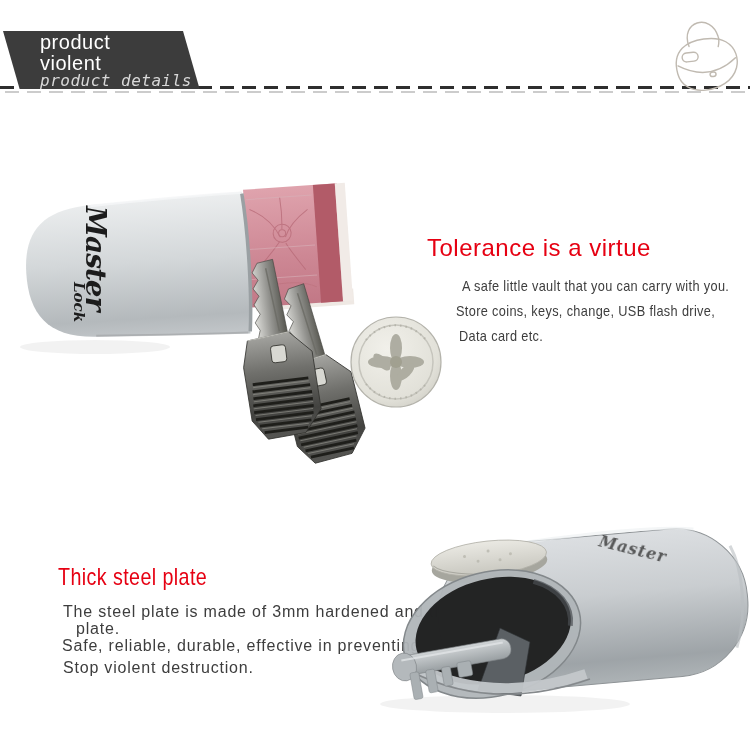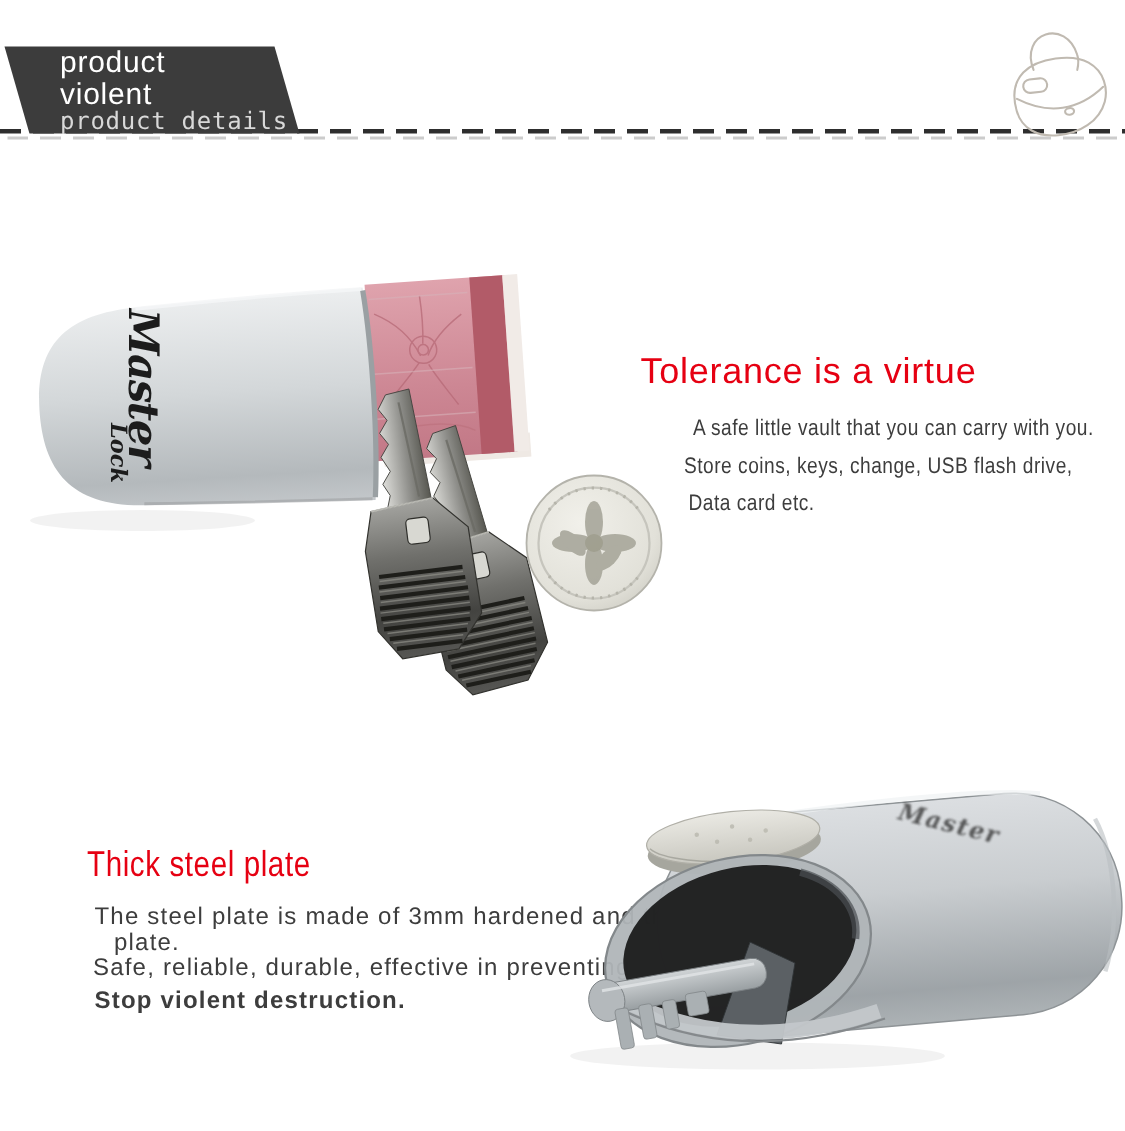--- a/index.html
+++ b/index.html
@@ -4,36 +4,36 @@
 <style>
   html,body{margin:0;padding:0;background:#ffffff;}
   .stage{position:relative;width:750px;height:754px;background:#fff;overflow:hidden;
          font-family:"Liberation Sans",sans-serif;}
   
   .banner{position:absolute;left:3px;top:31px;width:180px;height:58px;background:#3c3c3c;
           transform:skewX(16deg);transform-origin:0 0;z-index:3;}
   .banner-text{position:absolute;left:40px;top:32px;z-index:4;}
   .banner-line{color:#ffffff;font-size:20px;font-weight:500;line-height:21px;letter-spacing:.5px;}
   .banner-sub{position:absolute;left:40px;top:71px;z-index:4;color:#d9d9d9;
-              font-family:"DejaVu Sans Mono",monospace;font-size:16px;letter-spacing:.5px;}
+              font-family:"DejaVu Sans Mono",monospace;font-size:16px;letter-spacing:.5px;font-style:italic;}
   .dash-main{position:absolute;left:0;top:86px;width:750px;height:3px;z-index:1;
              background:repeating-linear-gradient(90deg,#2e2e2e 0 14px,transparent 14px 22px);}
   .dash-shadow{position:absolute;left:5px;top:91px;width:745px;height:2px;z-index:1;opacity:.3;
              background:repeating-linear-gradient(90deg,#555 0 14px,transparent 14px 22px);}
   .padlock{position:absolute;left:660px;top:12px;z-index:2;}
   
   .red-heading{position:absolute;color:#e60012;font-size:24px;font-weight:400;
                letter-spacing:.5px;white-space:nowrap;z-index:2;}
   .h-tolerance{left:427px;top:234px;}
   .h-steel{left:58px;top:563px;transform:scaleX(.82);transform-origin:0 0;}
   .body-line{position:absolute;color:#3d3d3d;white-space:nowrap;z-index:1;}
   .top-line{font-size:15px;letter-spacing:.4px;transform:scaleX(.85);transform-origin:0 0;}
   .bot-line{font-size:16px;letter-spacing:.8px;}
   .tl1{left:462px;top:277px;} .tl2{left:456px;top:302px;} .tl3{left:459px;top:327px;}
-  .bl1{left:63px;top:603px;} .bl2{left:76px;top:620px;} .bl3{left:62px;top:637px;} .bl4{left:63px;top:659px;font-weight:bold;}
+  .bl1{left:63px;top:603px;} .bl2{left:76px;top:620px;} .bl3{left:62px;top:637px;} .bl4{left:63px;top:659px;}
   
   .photo-top{position:absolute;left:15px;top:168px;z-index:2;}
   .photo-bottom{position:absolute;left:380px;top:496px;z-index:2;}
 </style>
 </head>
 <body>
 
 <div class="stage">
 
   <div class="dash-main"></div>

